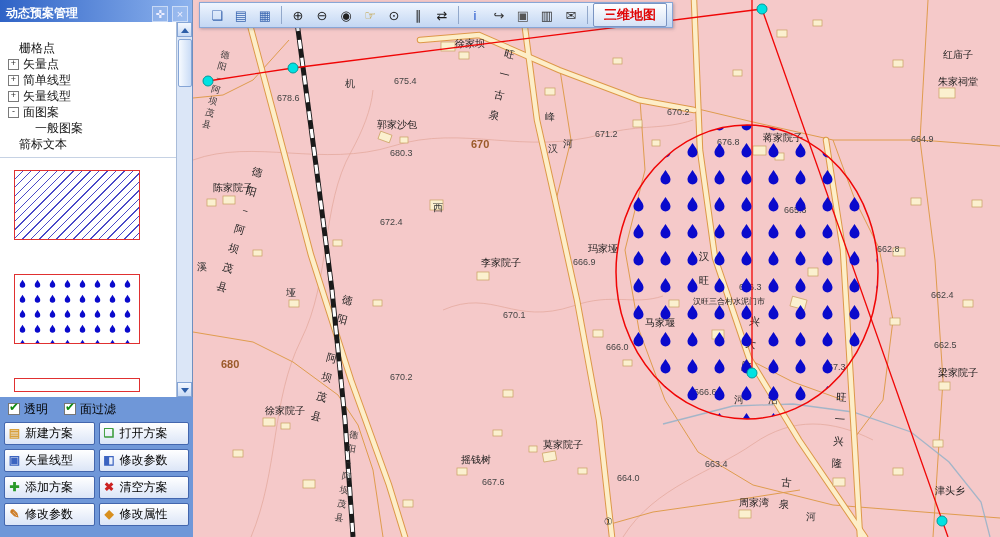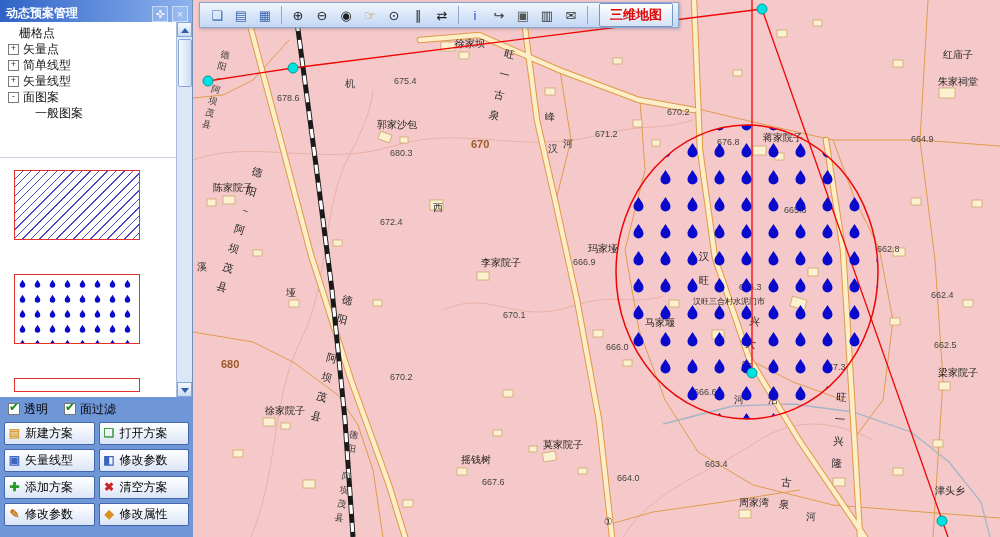--- a/index.html
+++ b/index.html
@@ -10,21 +10,21 @@
   #sidebar{position:absolute;left:0;top:0;width:193px;height:537px;background:#fff;
            border-right:1px solid #6f8fbf;box-sizing:border-box;}
   #titlebar{height:22px;display:flex;align-items:flex-end;justify-content:space-between;
             padding:0 4px 0 6px;background:linear-gradient(90deg,#2f63c6,#8db3ee);
             color:#fff;font-size:12px;font-weight:bold;}
   #titlebar .tb-icons{display:flex;gap:4px;color:#eef;font-weight:normal;font-size:11px}
   #titlebar .tb-icons span{width:14px;height:14px;display:flex;align-items:center;justify-content:center;
             background:rgba(255,255,255,.15);border:1px solid rgba(255,255,255,.5);cursor:pointer}
 
   #content{position:relative;height:375px;overflow:hidden;background:#fff}
-  #tree{height:136px;overflow:hidden;border-bottom:1px solid #c6d2e4;padding-top:3px;box-sizing:border-box}
+  #tree{height:136px;overflow:hidden;border-bottom:1px solid #c6d2e4;padding-top:18px;box-sizing:border-box}
   .titem{height:16px;display:flex;align-items:center;font-size:12px;color:#111;cursor:pointer;white-space:nowrap}
   .exp{width:9px;height:9px;border:1px solid #7a7a7a;background:#fff;font-size:9px;line-height:7px;
        text-align:center;margin-right:4px;color:#333;flex:0 0 auto}
   .expsp{width:11px;flex:0 0 auto}
   #previews{height:239px;overflow:hidden;padding-top:12px;box-sizing:border-box}
   .swatch{width:126px;height:70px;margin:0 0 34px 14px;border:1px solid #e03030;background:#fff;box-sizing:border-box;cursor:pointer}
   .swatch.hatch{background:repeating-linear-gradient(135deg,#ffffff 0 5px,#4a4ac8 5px 6px);}
   .swatch.partial{height:14px;margin-bottom:0}
 
   
@@ -54,21 +54,21 @@
   #maparea{position:absolute;left:193px;top:0;width:807px;height:537px}
   #map{position:absolute;left:0;top:0}
 
   
   #toolbar{position:absolute;left:6px;top:2px;height:24px;display:flex;align-items:center;padding:0 5px;
            background:linear-gradient(#eff5fe,#c3d7f3);border:1px solid #88a6d6;
            box-shadow:1px 1px 3px rgba(60,60,90,.35)}
   .ticon{width:20px;height:20px;display:flex;align-items:center;justify-content:center;margin:0 1px;
          font-size:13px;cursor:pointer;border:1px solid transparent;border-radius:2px}
   .tsep{width:1px;height:18px;background:#92a8cb;margin:0 4px}
-  #map3d{margin-left:7px;padding:2px 10px;font-weight:bold;font-size:13px;color:#e00606;cursor:pointer;
+  #map3d{margin-left:1px;padding:2px 10px;font-weight:bold;font-size:13px;color:#e00606;cursor:pointer;
          background:linear-gradient(#ffffff,#d6e3f6);border:1px solid #7a94c2;border-radius:2px;white-space:nowrap}
 </style>
 </head>
 <body>
 
 <div id="sidebar">
   <div id="titlebar">
     <span>动态预案管理</span>
     <span class="tb-icons">
       <span>✜</span>
@@ -93,20 +93,24 @@
           <span class="exp">+</span>
           <span>矢量线型</span>
         </div>
         <div class="titem" style="padding-left: 8px;">
           <span class="exp">-</span>
           <span>面图案</span>
         </div>
         <div class="titem" style="padding-left: 24px;">
           <span class="expsp"></span>
           <span>一般图案</span>
+        </div>
+        <div class="titem" style="padding-left: 8px;">
+          <span class="expsp"></span>
+          <span>箭标文本</span>
         </div>
       </div>
     <div id="previews">
         <div class="swatch hatch"></div>
         <div class="swatch drops"><svg width="124" height="68">
             <defs>
               <pattern id="drops15" width="15" height="15" patternUnits="userSpaceOnUse">
                 <path d="M0,-7C2.8,-2.5 5,-0.5 5,2.5A5,5 0 1 1 -5,2.5C-5,-0.5 -2.8,-2.5 0,-7" transform="translate(7.5,8.5) scale(0.55)" fill="#0a0acc"></path>
               </pattern>
             </defs>

